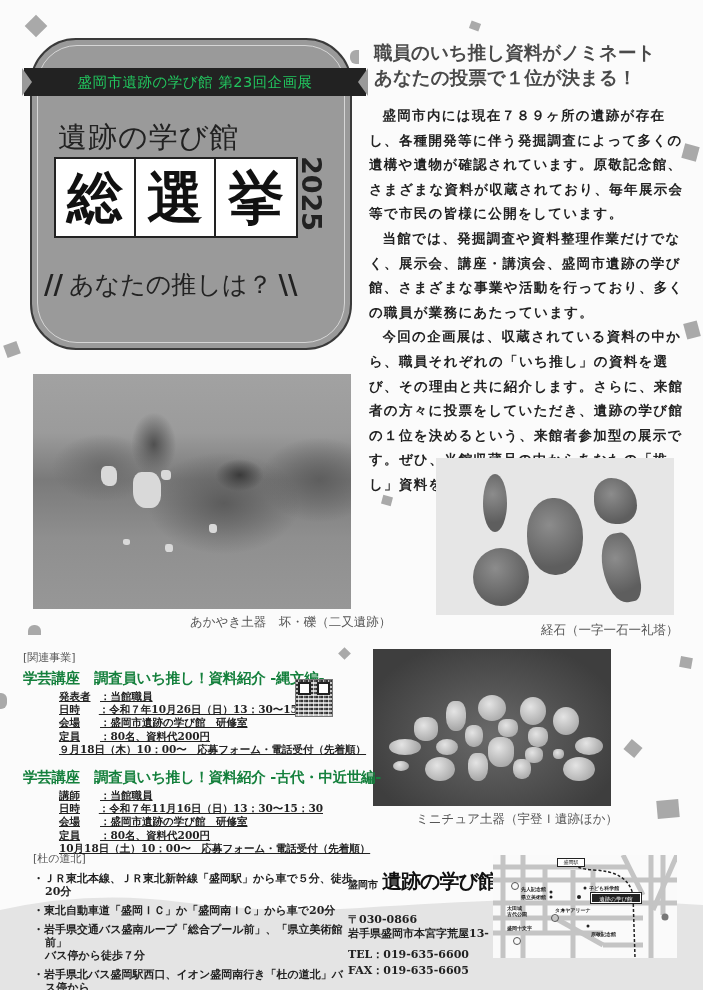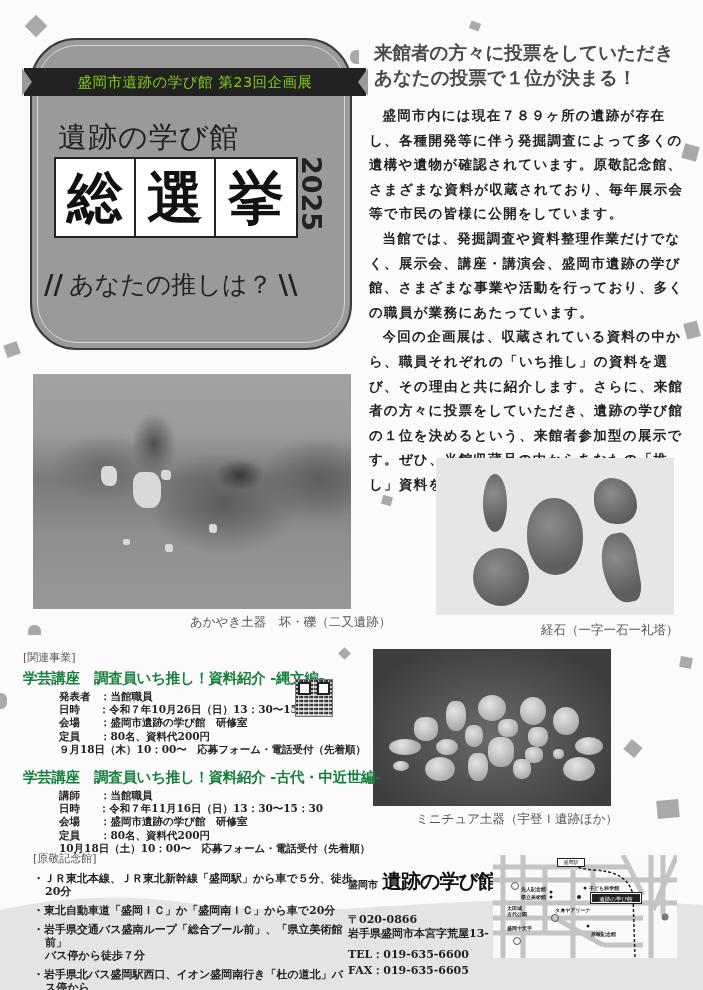--- a/index.html
+++ b/index.html
@@ -4,21 +4,21 @@
 <style>
   * { box-sizing: border-box; margin: 0; padding: 0; }
   html, body { width: 703px; height: 990px; overflow: hidden; background: #fbfbfb; }
   body { position: relative; font-family: "DejaVu Serif", serif; color: #2a2a2a; }
 
   .confetti { position: absolute; background: #a9a9a9; }
 
   
   .badge { position: absolute; left: 30px; top: 38px; width: 322px; height: 312px; background: #9a9a9a; border: 2.5px solid #3a3a3a; border-radius: 46px; }
   .badge::after { content: ""; position: absolute; inset: 5px; border: 1px solid #d6d6d6; border-radius: 40px; pointer-events: none; }
-  .ribbon { position: absolute; left: 16px; top: 30px; width: 342px; height: 28px; background: #222; color: #84cc16; font-family: "DejaVu Sans", sans-serif; font-size: 14.5px; line-height: 28px; text-align: center; letter-spacing: 0.5px; z-index: 2; }
+  .ribbon { position: absolute; left: 16px; top: 30px; width: 342px; height: 28px; background: #222; color: #22c55e; font-family: "DejaVu Sans", sans-serif; font-size: 14.5px; line-height: 28px; text-align: center; letter-spacing: 0.5px; z-index: 2; }
   .ribbon::before, .ribbon::after { content: ""; position: absolute; top: 0; border-style: solid; }
   .ribbon::before { left: -2px; border-width: 14px 0 14px 10px; border-color: transparent transparent transparent #9a9a9a; }
   .ribbon::after { right: -2px; border-width: 14px 10px 14px 0; border-color: transparent #9a9a9a transparent transparent; }
   .badge-sub { position: absolute; left: 58px; top: 118px; font-family: "DejaVu Sans", sans-serif; font-size: 29px; color: #222; letter-spacing: 1px; }
   .title-boxes { position: absolute; left: 54px; top: 157px; display: flex; border: 2px solid #222; background: #fff; z-index: 2; }
   .title-box { width: 80px; height: 77px; border-right: 2px solid #222; font-family: "DejaVu Serif", serif; font-weight: bold; font-size: 56px; line-height: 77px; text-align: center; color: #111; }
   .title-box:last-child { border-right: none; }
   .year { position: absolute; left: 296px; top: 156px; width: 30px; height: 80px; writing-mode: vertical-rl; font-family: "DejaVu Sans", sans-serif; font-weight: bold; font-size: 27px; color: #222; line-height: 30px; }
   .badge-tagline { position: absolute; left: 44px; top: 268px; width: 300px; font-family: "DejaVu Sans", sans-serif; font-size: 25px; color: #222; display: flex; align-items: center; gap: 6px; }
   .slash { font-size: 26px; font-weight: bold; color: #222; }
@@ -44,21 +44,21 @@
   .photo-stones { left: 436px; top: 458px; width: 238px; height: 157px; background: #e6e6e6; }
   .pebble { position: absolute; background: radial-gradient(circle at 40% 35%, #8c8c8c, #5e5e5e 70%); }
 
   .photo-pottery { left: 373px; top: 649px; width: 238px; height: 157px; background: radial-gradient(ellipse at 50% 55%, #6a6a6a, #3e3e3e 80%); }
   .pot { position: absolute; background: radial-gradient(circle at 40% 35%, #e4e4e4, #a8a8a8 80%); border-radius: 40% 40% 45% 45%; }
 
   
   .events { position: absolute; left: 23px; top: 650px; width: 300px; }
   .section-label { font-family: "DejaVu Sans", sans-serif; font-size: 11px; color: #555; }
   .event-title { font-family: "DejaVu Sans", sans-serif; font-weight: bold; font-size: 14.5px; color: #15803d; margin-top: 4px; white-space: nowrap; letter-spacing: -0.3px; }
-  .event-details { margin-left: 36px; font-size: 10.5px; line-height: 13.2px; color: #222; margin-top: 2px; font-weight: bold; }
+  .event-details { margin-left: 36px; font-size: 10.5px; line-height: 13.2px; color: #222; margin-top: 2px; font-weight: bold; text-decoration: underline; }
   .event-details .row { display: flex; white-space: nowrap; }
   .event-details .k { width: 41px; }
   .event2 { margin-top: 12px; }
 
   .qr { position: absolute; left: 295px; top: 679px; width: 38px; height: 38px; border: 1px solid #777; background:
       repeating-linear-gradient(0deg, rgba(255,255,255,0.7) 0 2px, transparent 2px 4px),
       repeating-linear-gradient(90deg, #333 0 2px, #bbb 2px 3px, #555 3px 5px);
   }
   .qr::before, .qr::after { content: ""; position: absolute; width: 9px; height: 9px; border: 2px solid #222; background: #fff; }
   .qr::before { left: 2px; top: 2px; }
@@ -114,21 +114,21 @@
   <div class="title-box">挙</div>
 </div>
 <div class="year">2025</div>
 <div class="badge-tagline">
   <span class="slash">//</span>
   <span>あなたの推しは？</span>
   <span class="slash">\\</span>
 </div>
 
 <div class="headline">
-  <div>来館者の方々に投票をしていただき</div>
+  <div>職員のいち推し資料がノミネート</div>
   <div>あなたの投票で１位が決まる！</div>
 </div>
 
 <div class="body-text">
   <p>盛岡市内には現在７８９ヶ所の遺跡が存在し、各種開発等に伴う発掘調査によって多くの遺構や遺物が確認されています。原敬記念館、さまざまな資料が収蔵されており、毎年展示会等で市民の皆様に公開をしています。</p>
   <p>当館では、発掘調査や資料整理作業だけでなく、展示会、講座・講演会、盛岡市遺跡の学び館、さまざまな事業や活動を行っており、多くの職員が業務にあたっています。</p>
   <p>今回の企画展は、収蔵されている資料の中から、職員それぞれの「いち推し」の資料を選び、その理由と共に紹介します。さらに、来館者の方々に投票をしていただき、遺跡の学び館の１位を決めるという、来館者参加型の展示です。ぜひ、当館収蔵品の中からあなたの「推し」資料を見つけてみてください。</p>
 </div>
 
 <div class="photo photo-excavation">
@@ -227,38 +227,38 @@
   </div>
 </div>
 
 <div class="qr"></div>
 
 <svg class="wave-svg" width="703" height="130" viewBox="0 0 703 130">
   <path d="M0 50 Q 90 30 180 42 T 360 48 T 520 40 T 703 45 L703 130 L0 130 Z" fill="#e4e4e4"></path>
 </svg>
 
 <div class="access">
-  <div class="section-label">[原敬記念館]</div>
+  <div class="section-label">[杜の道北]</div>
   <ul>
     <li>・ＪＲ東北本線、ＪＲ東北新幹線「盛岡駅」から車で５分、徒歩20分</li>
     <li>・東北自動車道「盛岡ＩＣ」か「盛岡南ＩＣ」から車で20分</li>
     <li>・岩手県交通バス盛南ループ「総合プール前」、「県立美術館前」
 バス停から徒歩７分</li>
     <li>・岩手県北バス盛岡駅西口、イオン盛岡南行き「杜の道北」バス停から
 徒歩９分</li>
   </ul>
 </div>
 
 <div class="museum">
   <div class="museum-logo">
     <span class="city">盛岡市</span>
     <span class="name">遺跡の学び館</span>
   </div>
   <div class="museum-addr">
-    <div>〒020-0866</div>
+    <div>〒030-0866</div>
     <div>岩手県盛岡市本宮字荒屋13- 1</div>
   </div>
   <div class="museum-contact">
     <div>TEL：019-635-6600</div>
     <div>FAX：019-635-6605</div>
   </div>
 </div>
 
 <div class="map">
   <svg width="184" height="103" viewBox="0 0 184 103">

